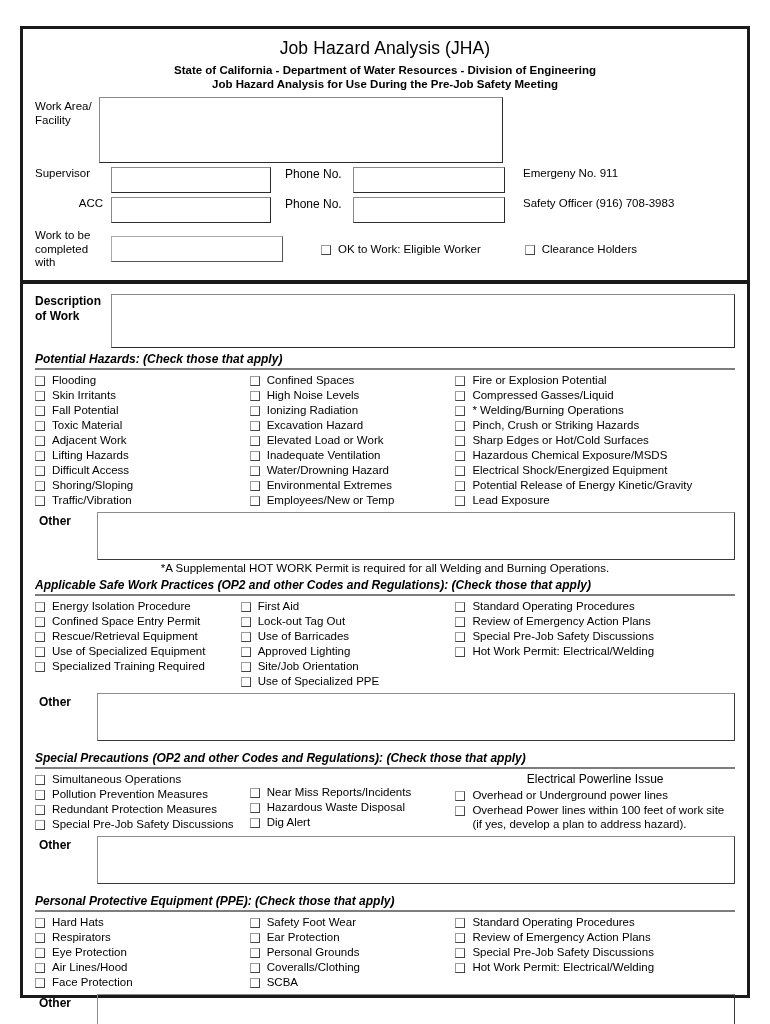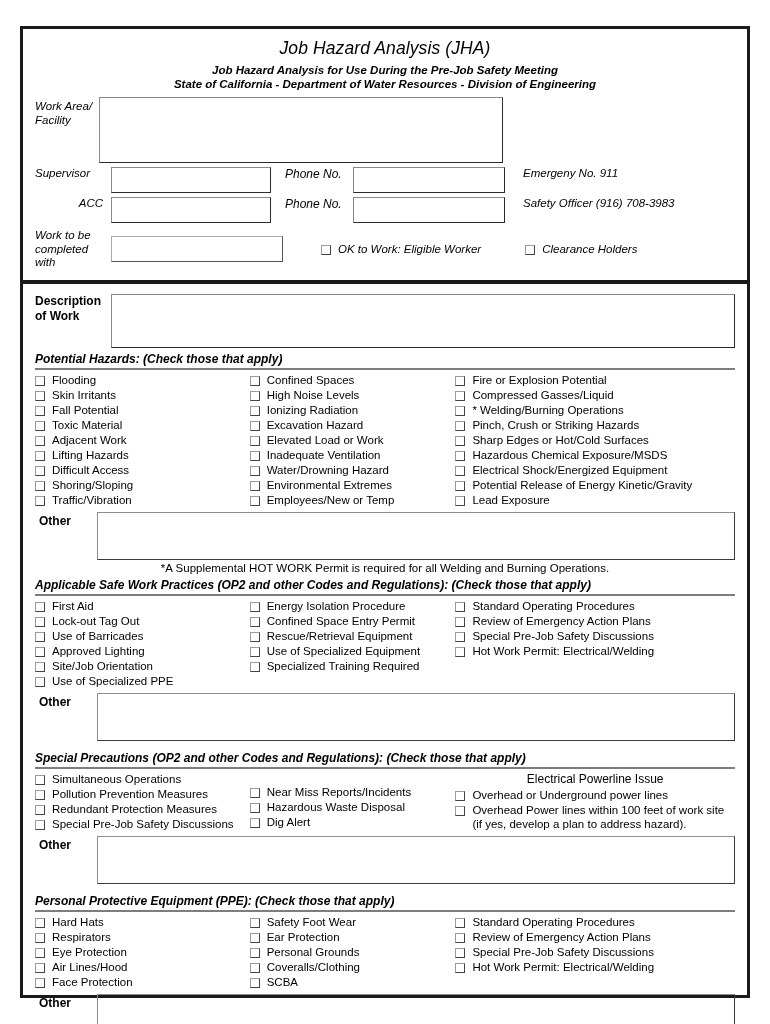--- a/index.html
+++ b/index.html
@@ -24,21 +24,20 @@
     width: 730px; height: 972px;
     border: 3px solid #1a1a1a;
     background: #fff;
   }
 
   
   .hdr {
     position: relative;
     border-bottom: 4px solid #1a1a1a;
     padding: 6px 12px 10px 12px;
-    font-style: italic;
   }
   .title {
     text-align: center;
     font-size: 17.5px;
     font-weight: 400;
     letter-spacing: .1px;
     margin: 3px 0 4px 0;
   }
   .subtitle {
     text-align: center;
@@ -147,22 +146,22 @@
   }
 </style>
 </head>
 <body>
 
 <div class="page">
   <div class="frame">
 
     <div class="hdr">
       <div class="title">Job Hazard Analysis (JHA)</div>
+      <div class="subtitle">State of California - Department of Water Resources - Division of Engineering</div>
       <div class="subtitle">Job Hazard Analysis for Use During the Pre-Job Safety Meeting</div>
-      <div class="subtitle">State of California - Department of Water Resources - Division of Engineering</div>
 
       <div class="hdr-grid">
 
         <div class="workarea-row">
           <div class="wa-label">
             <div>Work Area/</div>
             <div>Facility</div>
           </div>
           <div class="wa-box inp tall"></div>
 
@@ -333,20 +332,42 @@
       </div>
 
       <div class="other-row">
         <div class="other-lbl">Other</div>
         <div class="other-box"></div>
       </div>
       <div class="note">*A Supplemental HOT WORK Permit is required for all Welding and Burning Operations.</div>
 
       <div class="sec-head">Applicable Safe Work Practices (OP2 and other Codes and Regulations): (Check those that apply)</div>
       <div class="cols">
+        <div class="col" style="width:206px">
+          <div class="ck-item">
+              <span class="ckbox"></span>
+              <span class="ck-label">Energy Isolation Procedure</span>
+            </div>
+          <div class="ck-item">
+              <span class="ckbox"></span>
+              <span class="ck-label">Confined Space Entry Permit</span>
+            </div>
+          <div class="ck-item">
+              <span class="ckbox"></span>
+              <span class="ck-label">Rescue/Retrieval Equipment</span>
+            </div>
+          <div class="ck-item">
+              <span class="ckbox"></span>
+              <span class="ck-label">Use of Specialized Equipment</span>
+            </div>
+          <div class="ck-item">
+              <span class="ckbox"></span>
+              <span class="ck-label">Specialized Training Required</span>
+            </div>
+        </div>
         <div class="col" style="width:215px">
           <div class="ck-item">
               <span class="ckbox"></span>
               <span class="ck-label">First Aid</span>
             </div>
           <div class="ck-item">
               <span class="ckbox"></span>
               <span class="ck-label">Lock-out Tag Out</span>
             </div>
           <div class="ck-item">
@@ -357,42 +378,20 @@
               <span class="ckbox"></span>
               <span class="ck-label">Approved Lighting</span>
             </div>
           <div class="ck-item">
               <span class="ckbox"></span>
               <span class="ck-label">Site/Job Orientation</span>
             </div>
           <div class="ck-item">
               <span class="ckbox"></span>
               <span class="ck-label">Use of Specialized PPE</span>
-            </div>
-        </div>
-        <div class="col" style="width:206px">
-          <div class="ck-item">
-              <span class="ckbox"></span>
-              <span class="ck-label">Energy Isolation Procedure</span>
-            </div>
-          <div class="ck-item">
-              <span class="ckbox"></span>
-              <span class="ck-label">Confined Space Entry Permit</span>
-            </div>
-          <div class="ck-item">
-              <span class="ckbox"></span>
-              <span class="ck-label">Rescue/Retrieval Equipment</span>
-            </div>
-          <div class="ck-item">
-              <span class="ckbox"></span>
-              <span class="ck-label">Use of Specialized Equipment</span>
-            </div>
-          <div class="ck-item">
-              <span class="ckbox"></span>
-              <span class="ck-label">Specialized Training Required</span>
             </div>
         </div>
         <div class="col" style="width:280px">
           <div class="ck-item">
               <span class="ckbox"></span>
               <span class="ck-label">Standard Operating Procedures</span>
             </div>
           <div class="ck-item">
               <span class="ckbox"></span>
               <span class="ck-label">Review of Emergency Action Plans</span>

